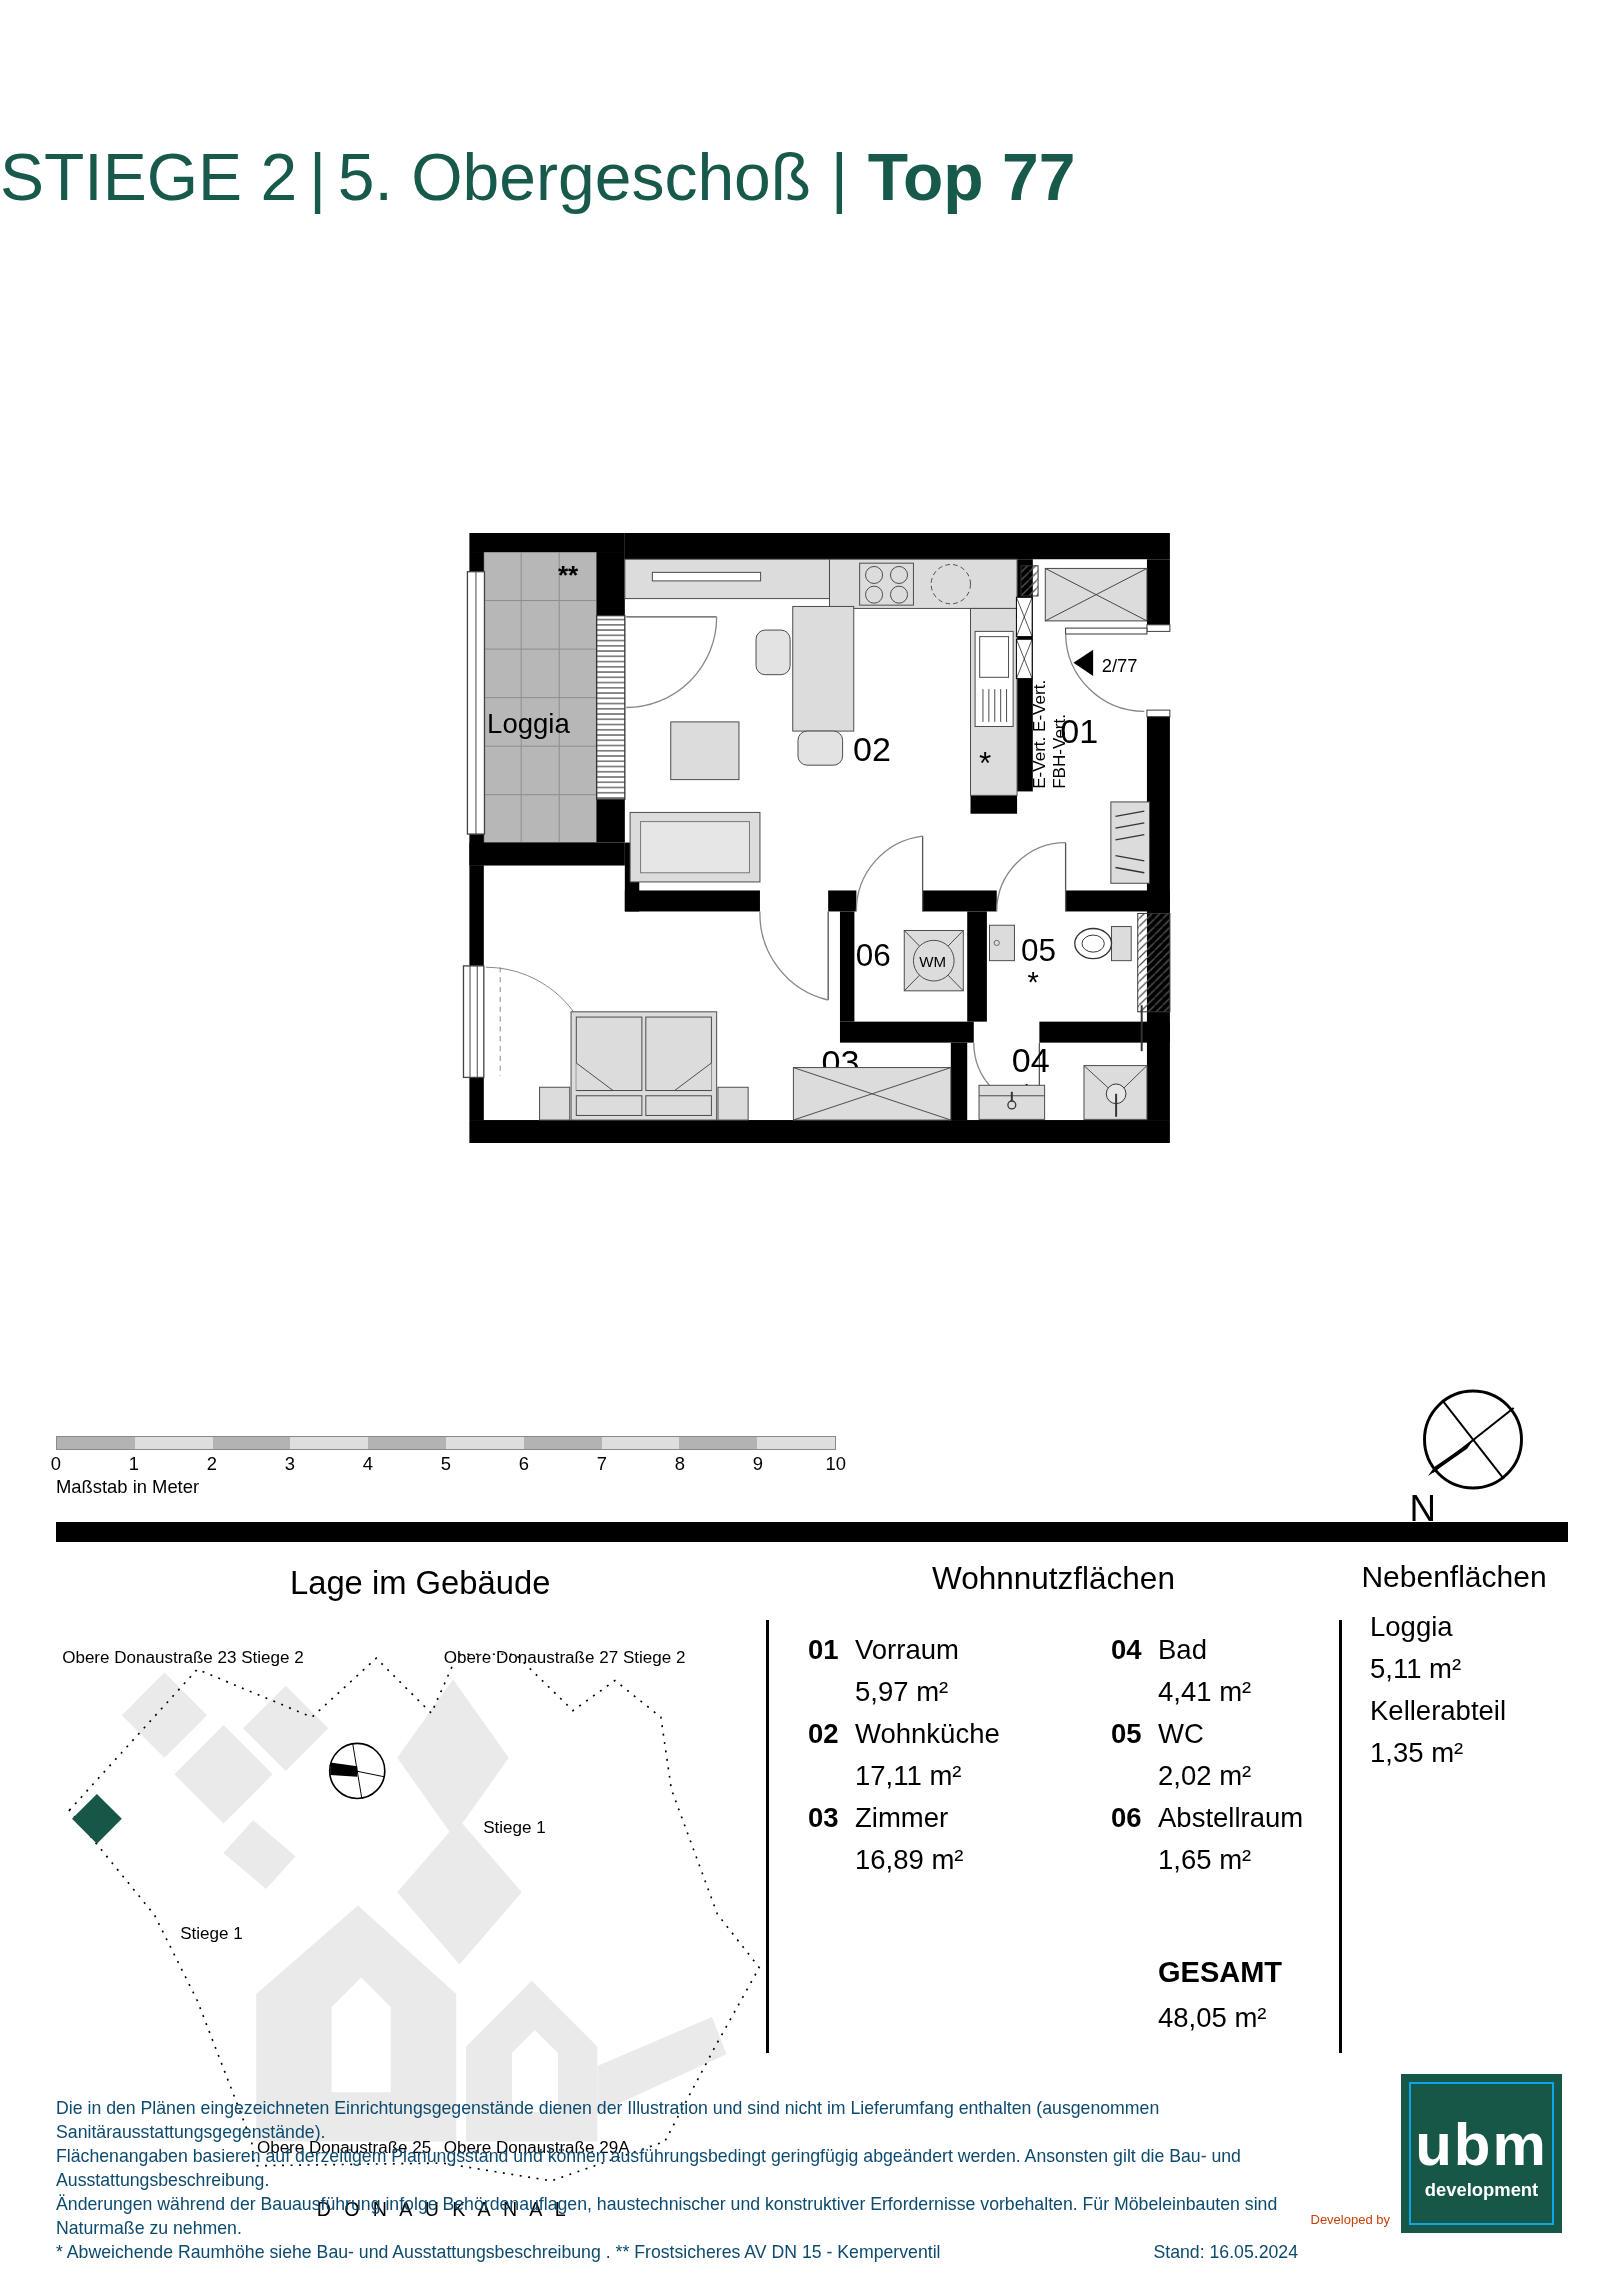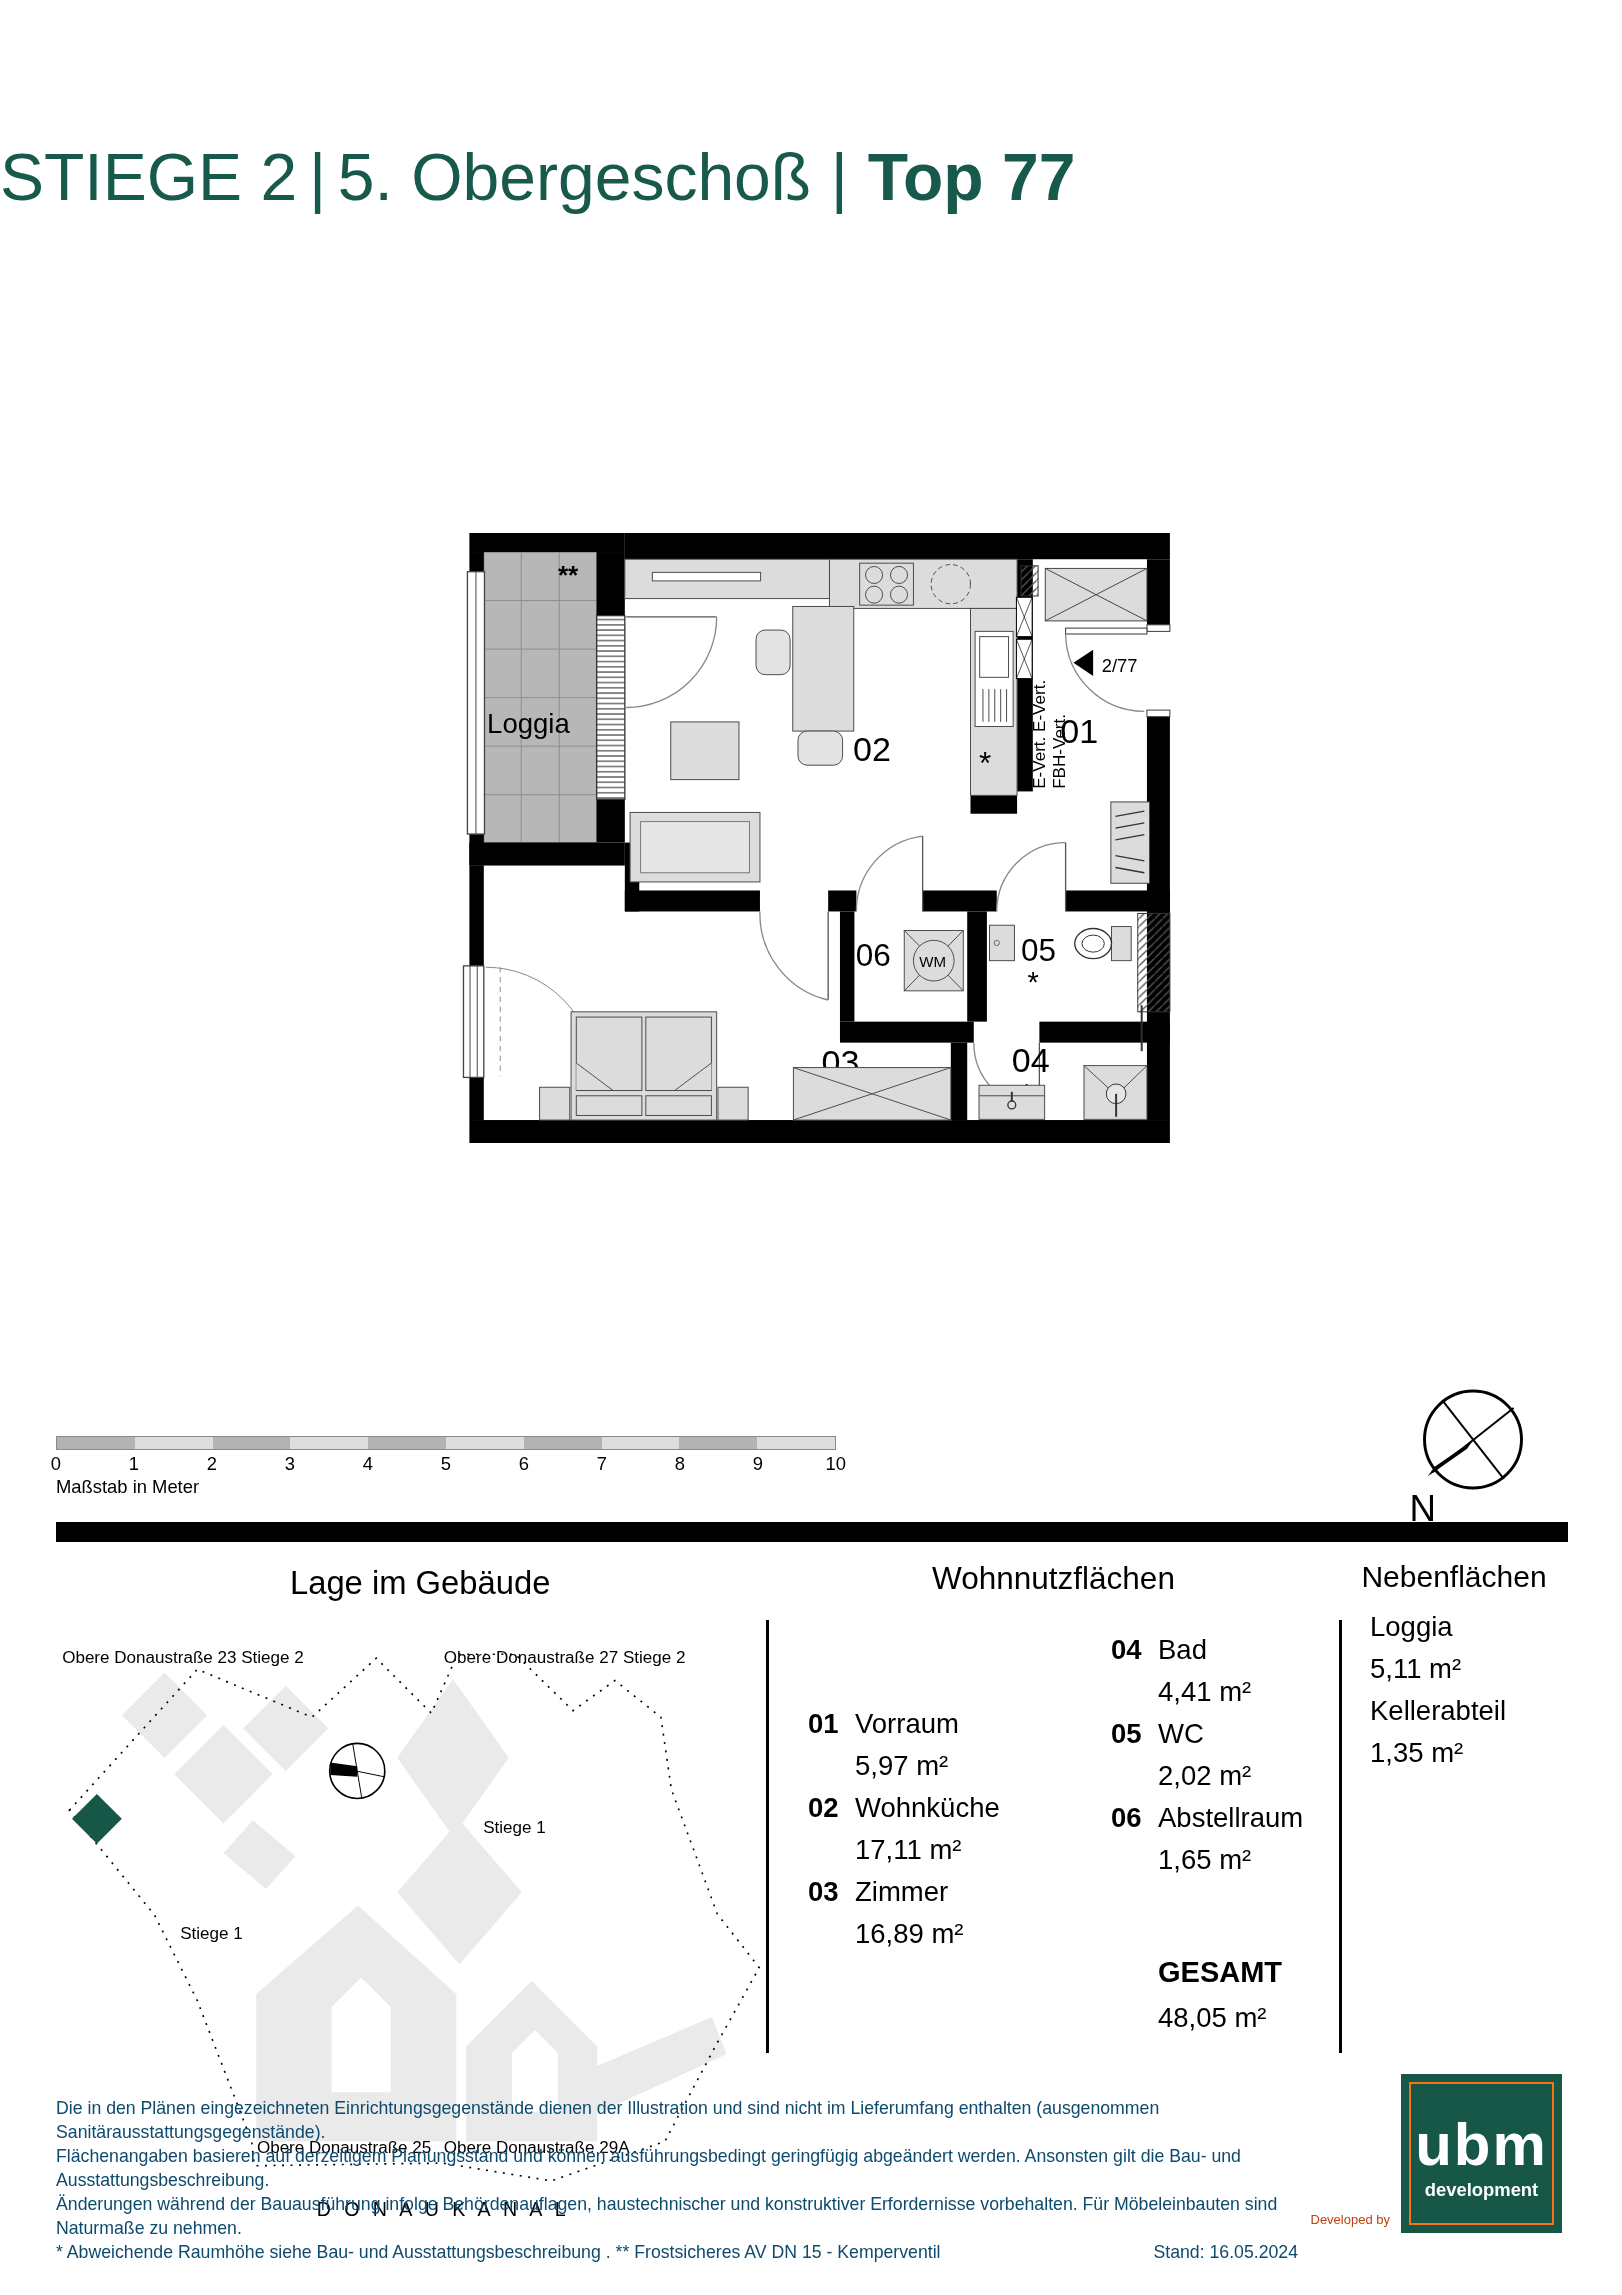--- a/index.html
+++ b/index.html
@@ -34,21 +34,21 @@
   .arealist .no{font-weight:bold;display:inline-block;width:47px;}
   .arealist .val{margin-left:47px;}
   .gesamt{font-size:29px;font-weight:bold;}
   .gesamtval{font-size:27.5px;margin-top:13px;font-weight:normal;}
   .sidelist{font-size:27.5px;line-height:42px;}
   
   .foot{left:56px;top:2096px;width:1242px;font-size:17.7px;line-height:24px;color:#0c4a6e;}
   .foot .l4{display:flex;justify-content:space-between;}
   .devby{left:1246px;top:2212px;width:144px;text-align:right;font-size:13px;color:#c2410c;}
   .ubm{left:1401px;top:2074px;width:161px;height:159px;background:#175748;}
-  .ubm .inner{position:absolute;left:7.9px;top:7.9px;right:7.9px;bottom:7.9px;border:2px solid #f97316;text-align:center;}
+  .ubm .inner{position:absolute;left:7.9px;top:7.9px;right:7.9px;bottom:7.9px;border:2px solid #0ea5e9;text-align:center;}
   .ubm .mark{color:#fff;font-weight:bold;font-size:60px;line-height:60px;margin-top:31.5px;letter-spacing:2px;}
   .ubm .sub{color:#fff;font-weight:bold;font-size:18.4px;margin-top:3.9px;}
 </style>
 </head>
 <body>
 
 <div class="page">
 
   <div class="abs hdr2">
     <span>STIEGE 2</span><span class="sep">|</span><span>5. Obergeschoß</span><span class="sep2">|</span><span class="b">Top 77</span>
@@ -316,21 +316,21 @@
       <text x="306" y="923">Obere Donaustraße 25</text>
       <text x="591" y="923">Obere Donaustraße 29A</text>
       <text x="590" y="1018" font-size="30" text-anchor="middle" letter-spacing="6">D O N A U K A N A L</text>
     </g>
   </svg>
 
   <div class="abs coltitle" style="left:767px;top:1560px;width:573px;">Wohnnutzflächen</div>
   <div class="abs vline" style="left:766px;"></div>
   <div class="abs vline" style="left:1339px;"></div>
 
-  <div class="abs arealist" style="left:808px;top:1703px;">
+  <div class="abs arealist" style="left:808px;top:1629px;">
     <div><span class="no">01</span><span>Vorraum</span></div>
     <div class="val">5,97 m²</div>
     <div><span class="no">02</span><span>Wohnküche</span></div>
     <div class="val">17,11 m²</div>
     <div><span class="no">03</span><span>Zimmer</span></div>
     <div class="val">16,89 m²</div>
   </div>
 
   <div class="abs arealist" style="left:1111px;top:1629px;">
     <div><span class="no">04</span><span>Bad</span></div>

